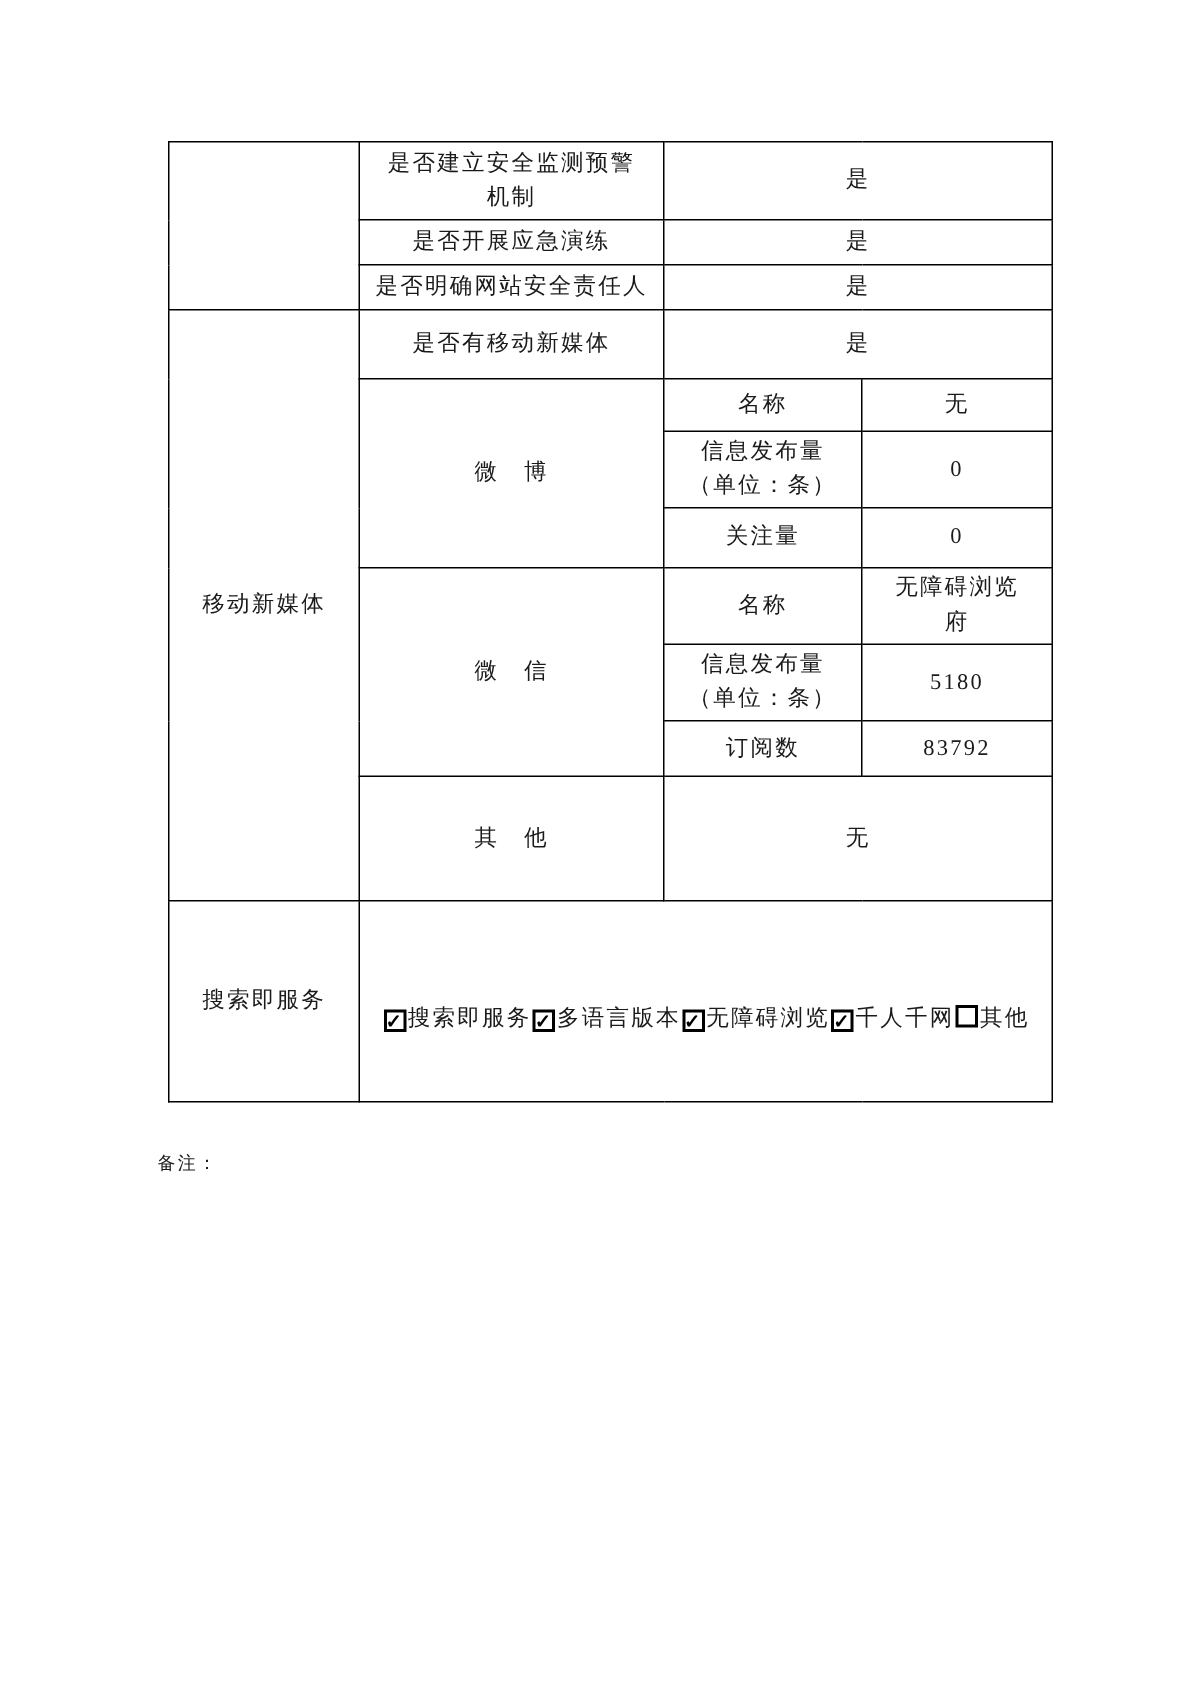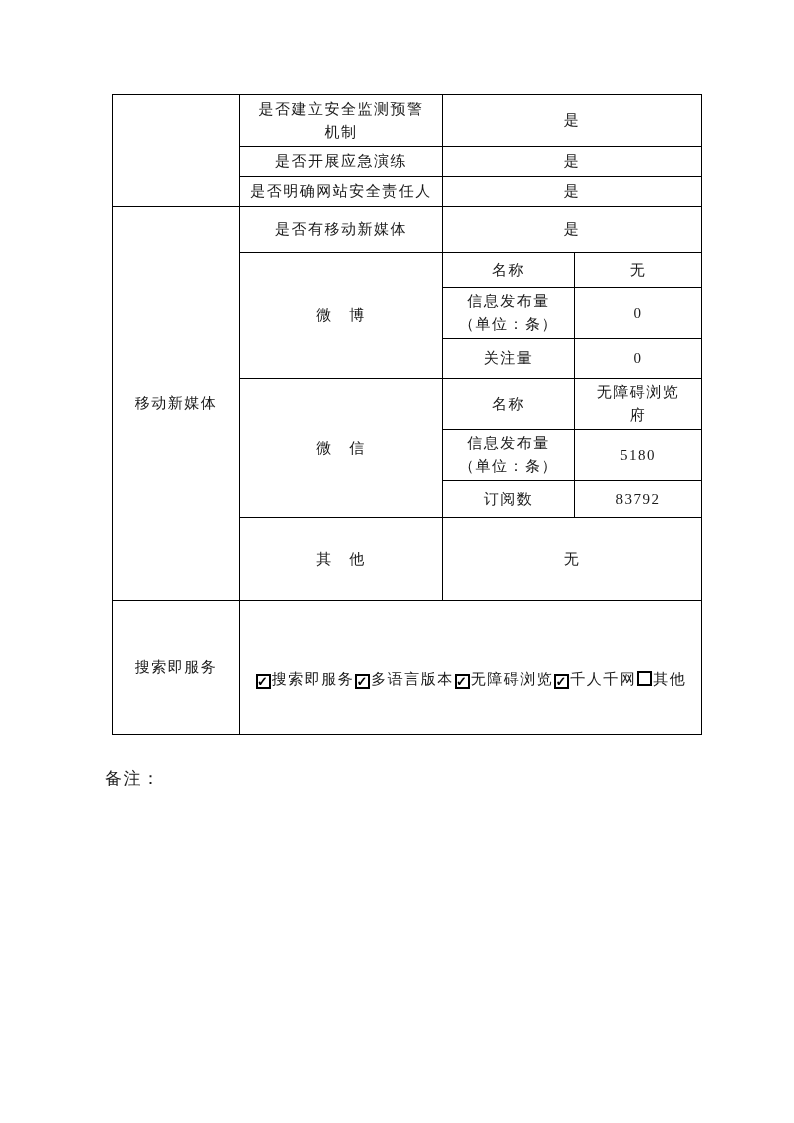--- a/index.html
+++ b/index.html
@@ -63,21 +63,21 @@
     margin: 0 1px;
     font-size: 13px;
     font-weight: bold;
     line-height: 11px;
     color: #000;
     overflow: hidden;
   }
   .remark {
     position: absolute;
     left: 105px; top: 767px;
-    font-size: 17px;
+    font-size: 12px;
     letter-spacing: 1.5px;
   }
   .pageno {
     position: absolute;
     left: 0; top: 1042px;
     width: 794px;
     text-align: center;
     font-size: 15px;
   }
 </style>

